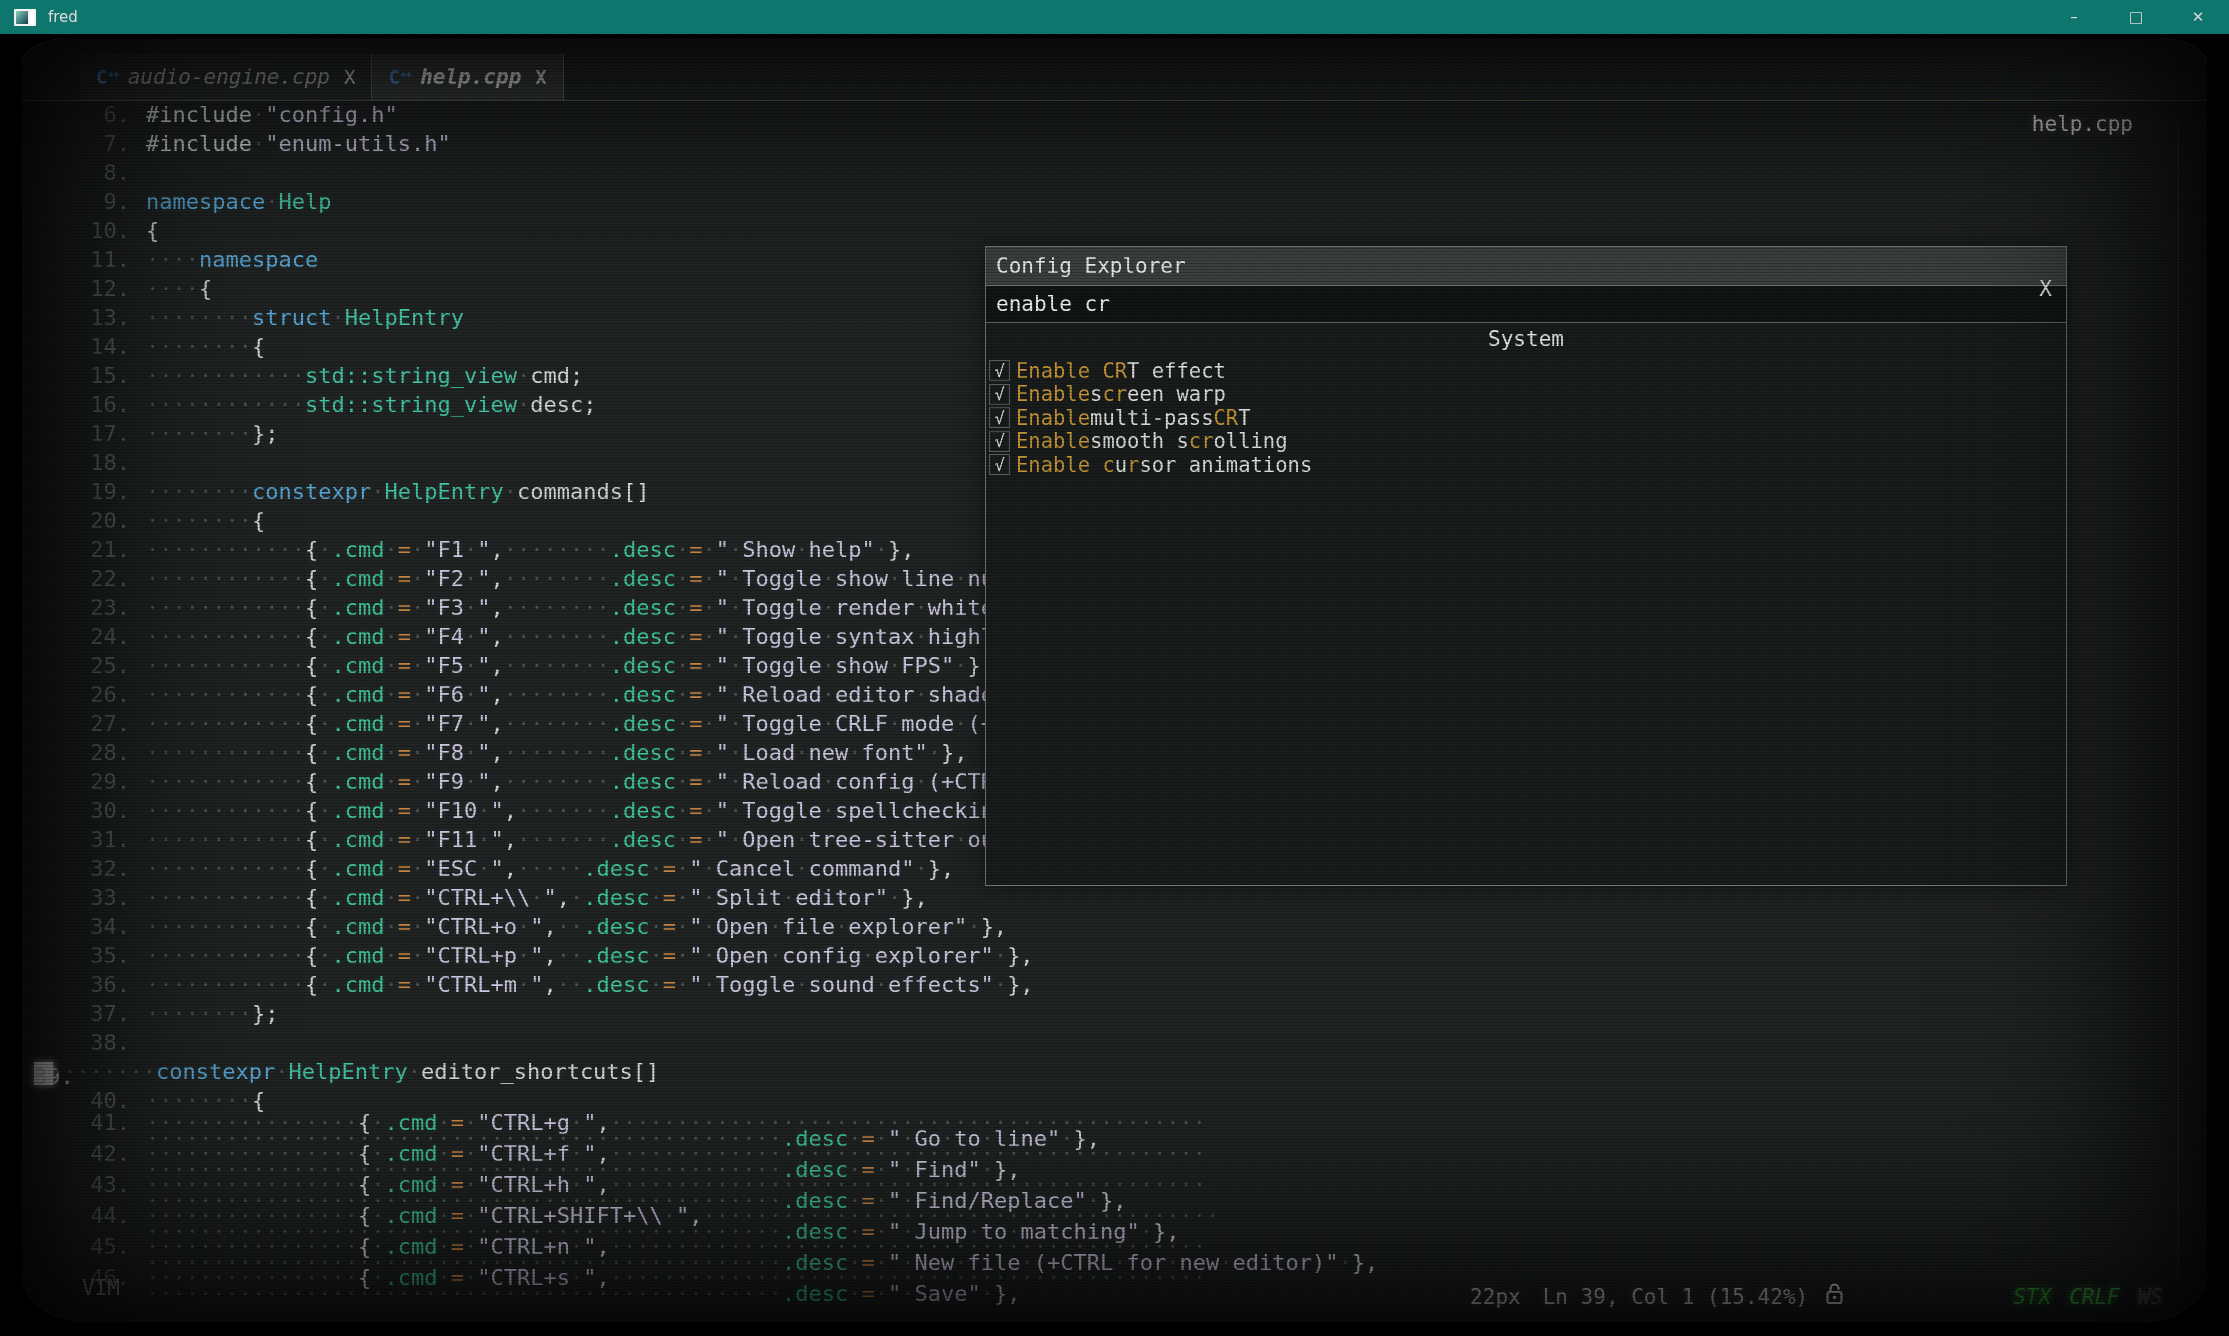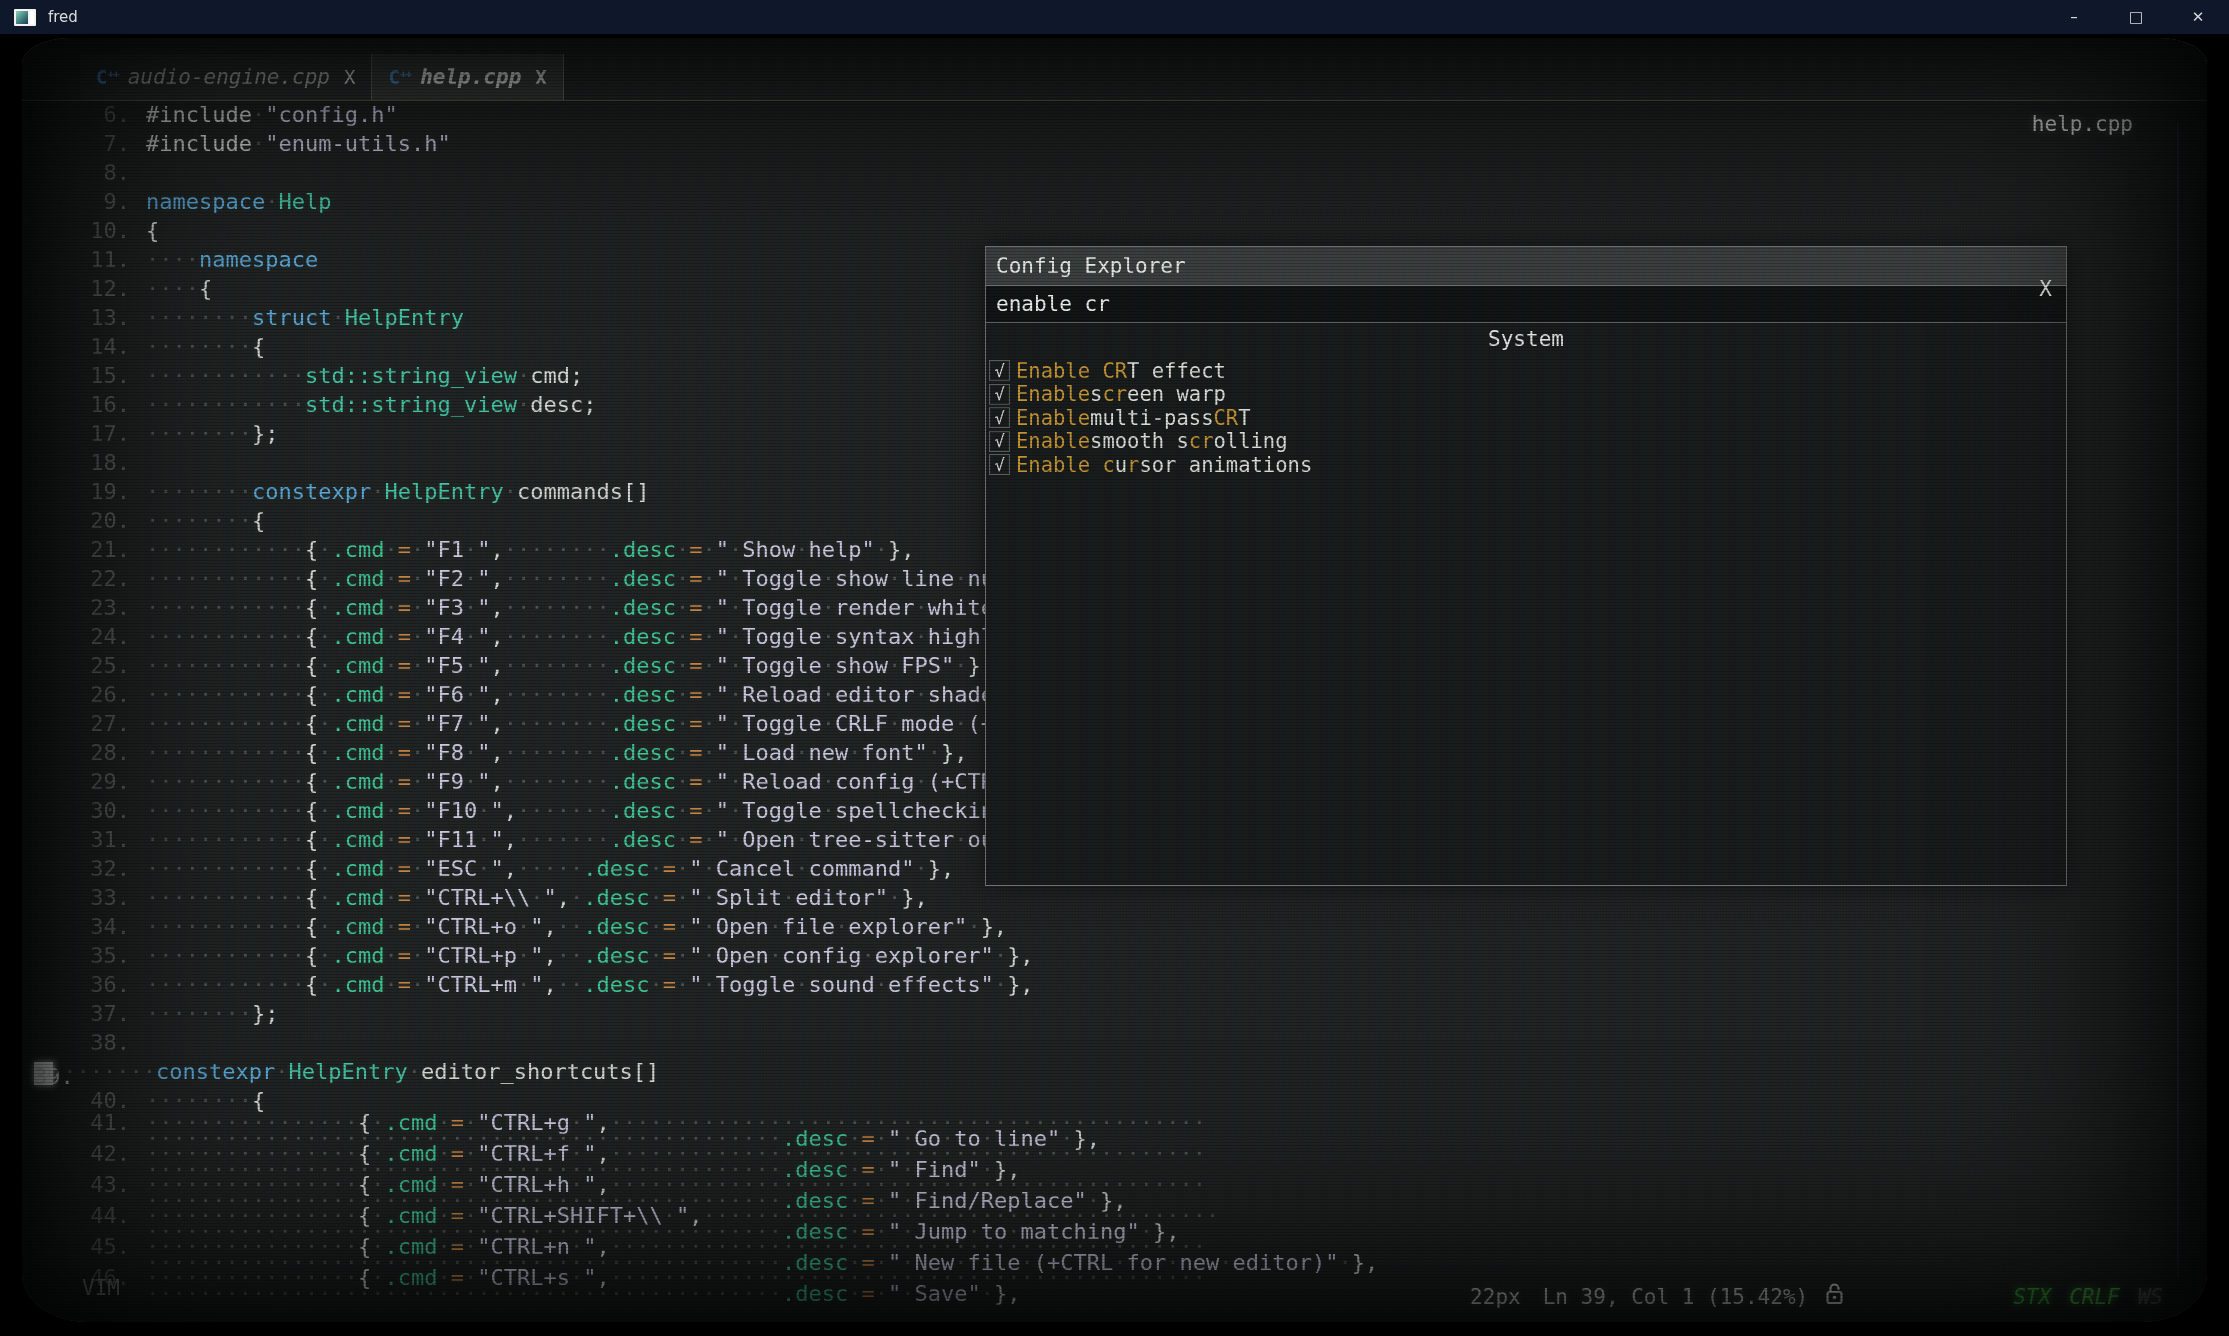--- a/index.html
+++ b/index.html
@@ -1,19 +1,19 @@
 <!DOCTYPE html>
 <html><head>
 <meta charset="utf-8">
 <style>
   html,body{margin:0;padding:0;background:#000;width:2229px;height:1336px;overflow:hidden;}
   body{font-family:"DejaVu Sans Mono", monospace;}
 
   
-  .titlebar{position:absolute;top:0;left:0;width:2229px;height:34px;background:#0f172a;
+  .titlebar{position:absolute;top:0;left:0;width:2229px;height:34px;background:#0f766e;
     display:flex;align-items:center;font-family:"DejaVu Sans", sans-serif;color:#dcdcdc;font-size:15px;}
   .appico{width:22px;height:17px;margin:0 12px 0 14px;background:#f2f2f2;position:relative;border-radius:1px;}
   .appico::before{content:"";position:absolute;left:2px;top:2px;bottom:2px;width:12px;
     background:linear-gradient(135deg,#8fd0b9,#2f6a70 70%,#1d3f44);}
   .appico::after{content:"";position:absolute;right:2px;top:2px;bottom:2px;width:4px;background:#ffffff;}
   .win-controls{margin-left:auto;display:flex;}
   .win-btn{width:62px;height:34px;display:flex;align-items:center;justify-content:center;color:#d8d8d8;font-size:15px;}
 
   
   .screen-wrap{position:absolute;top:34px;left:0;width:2229px;height:1302px;background:#000;}

